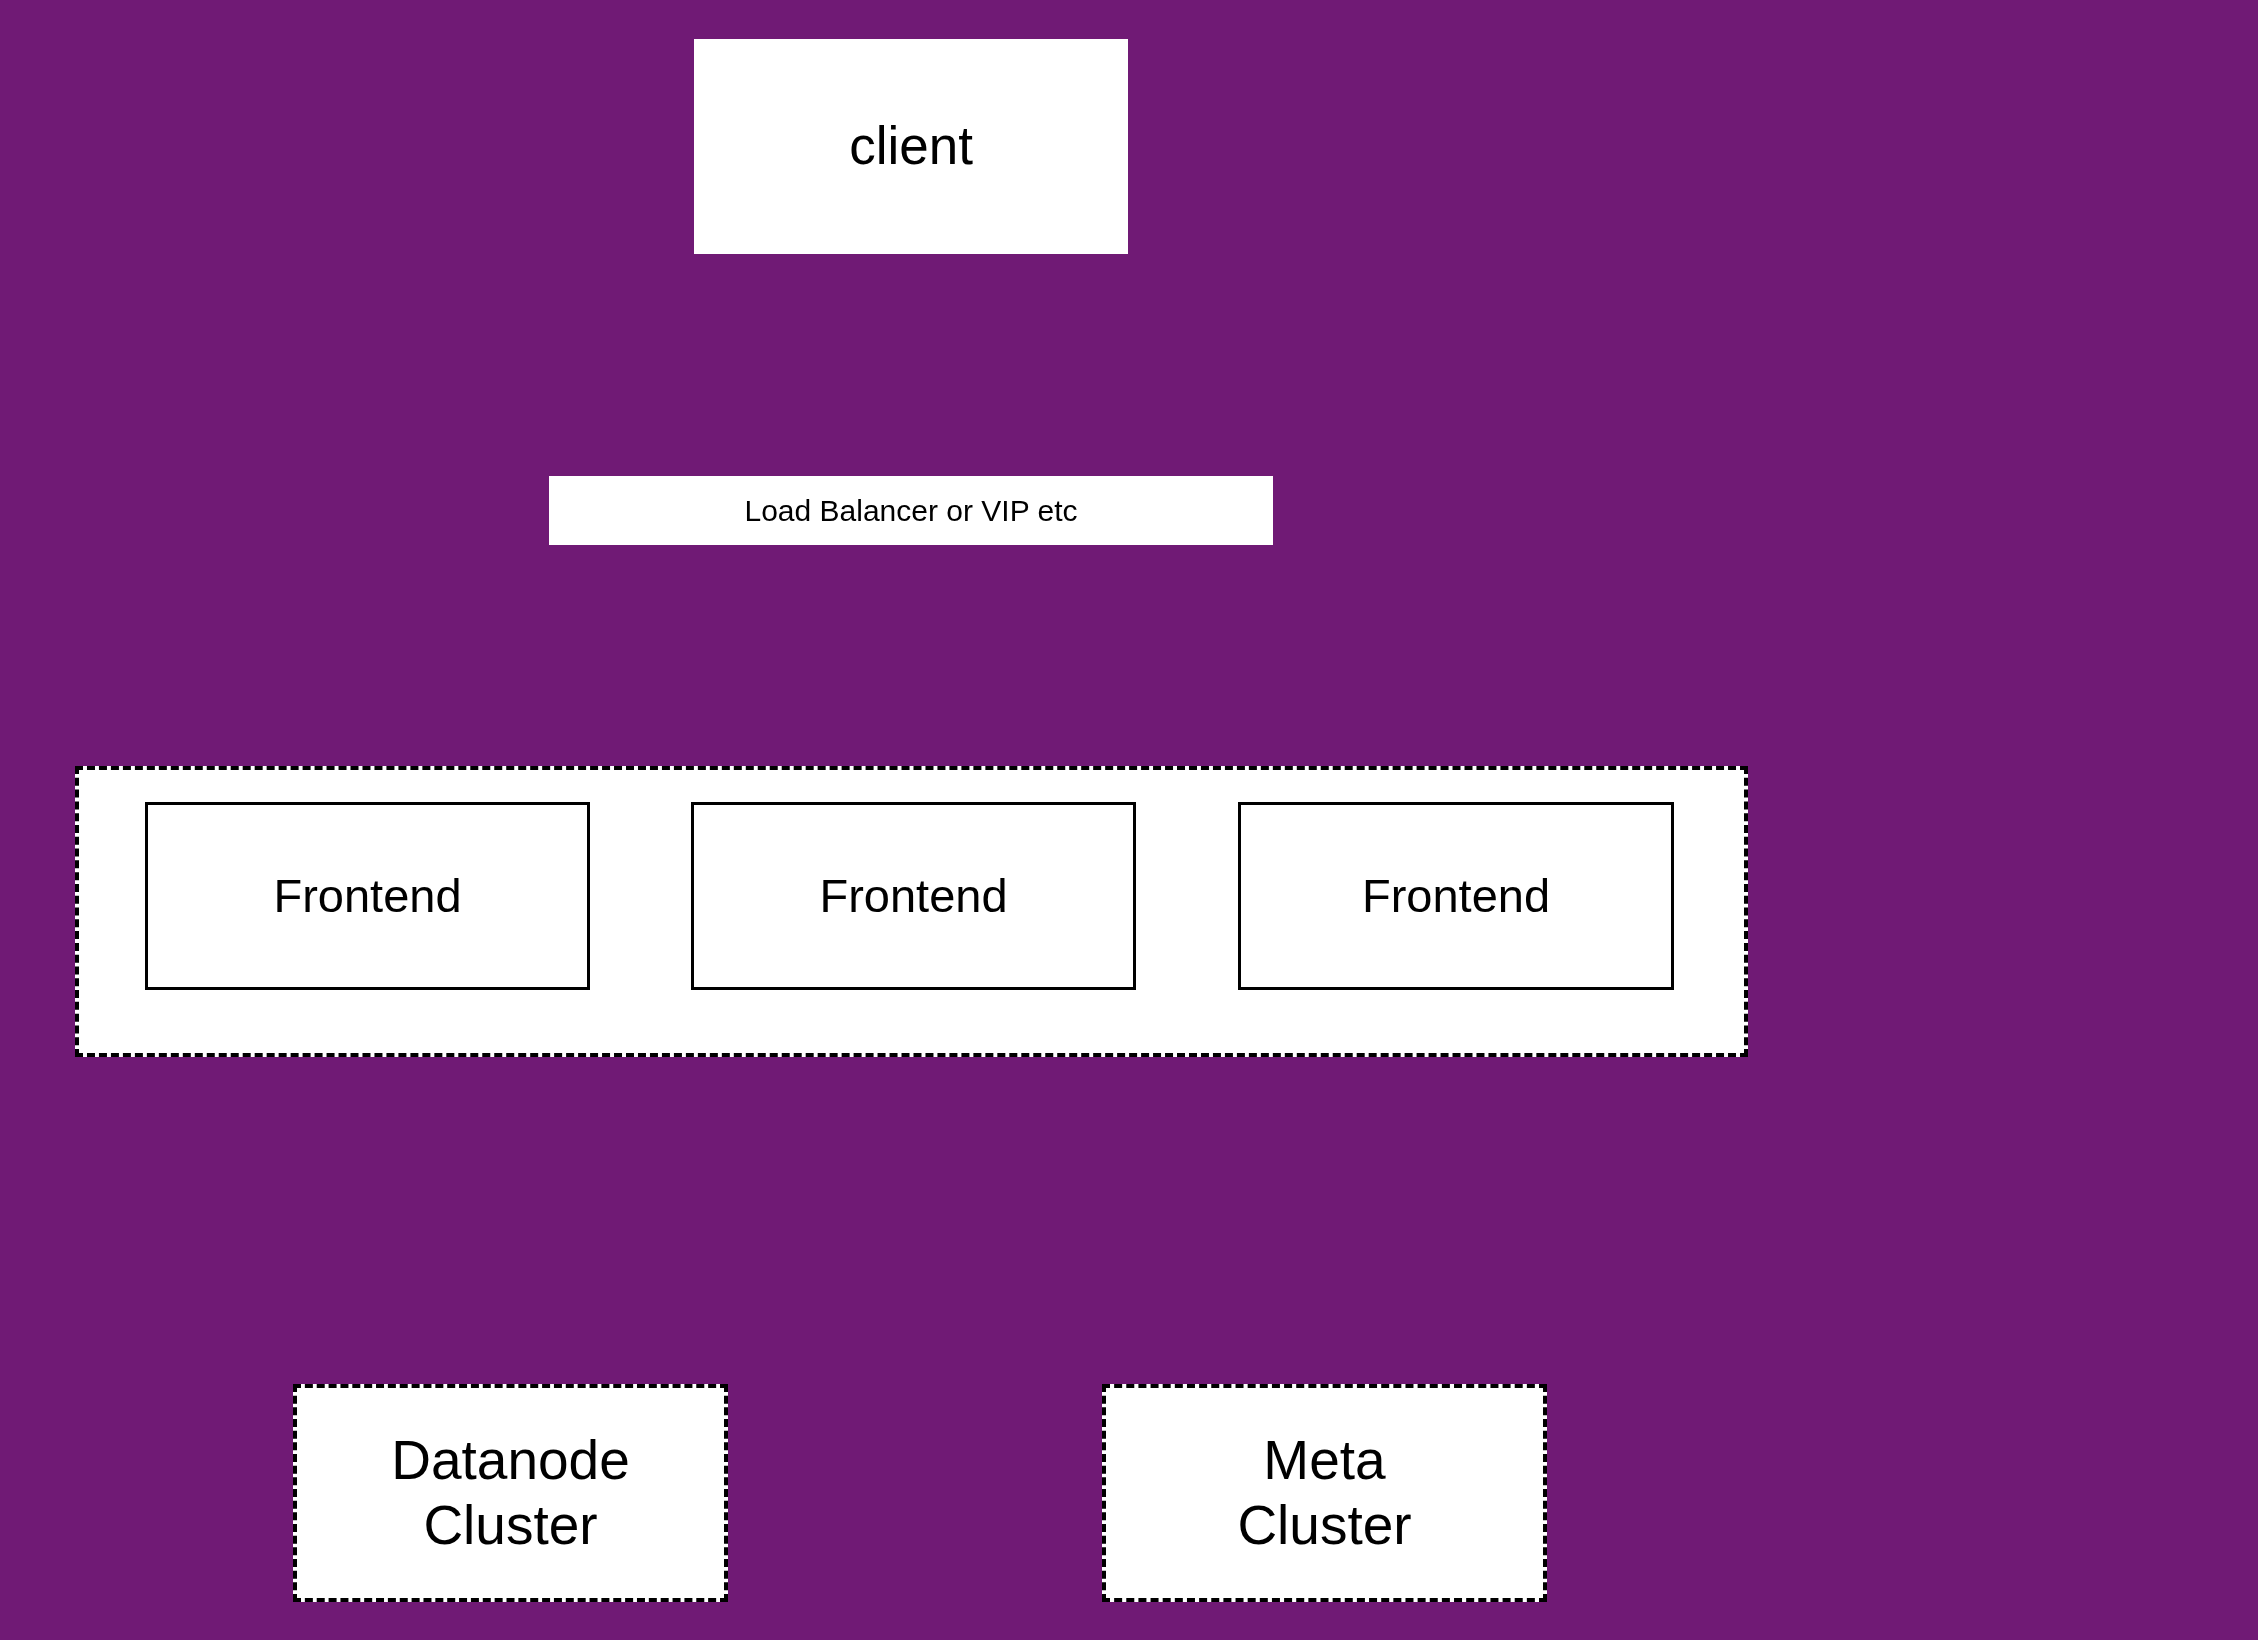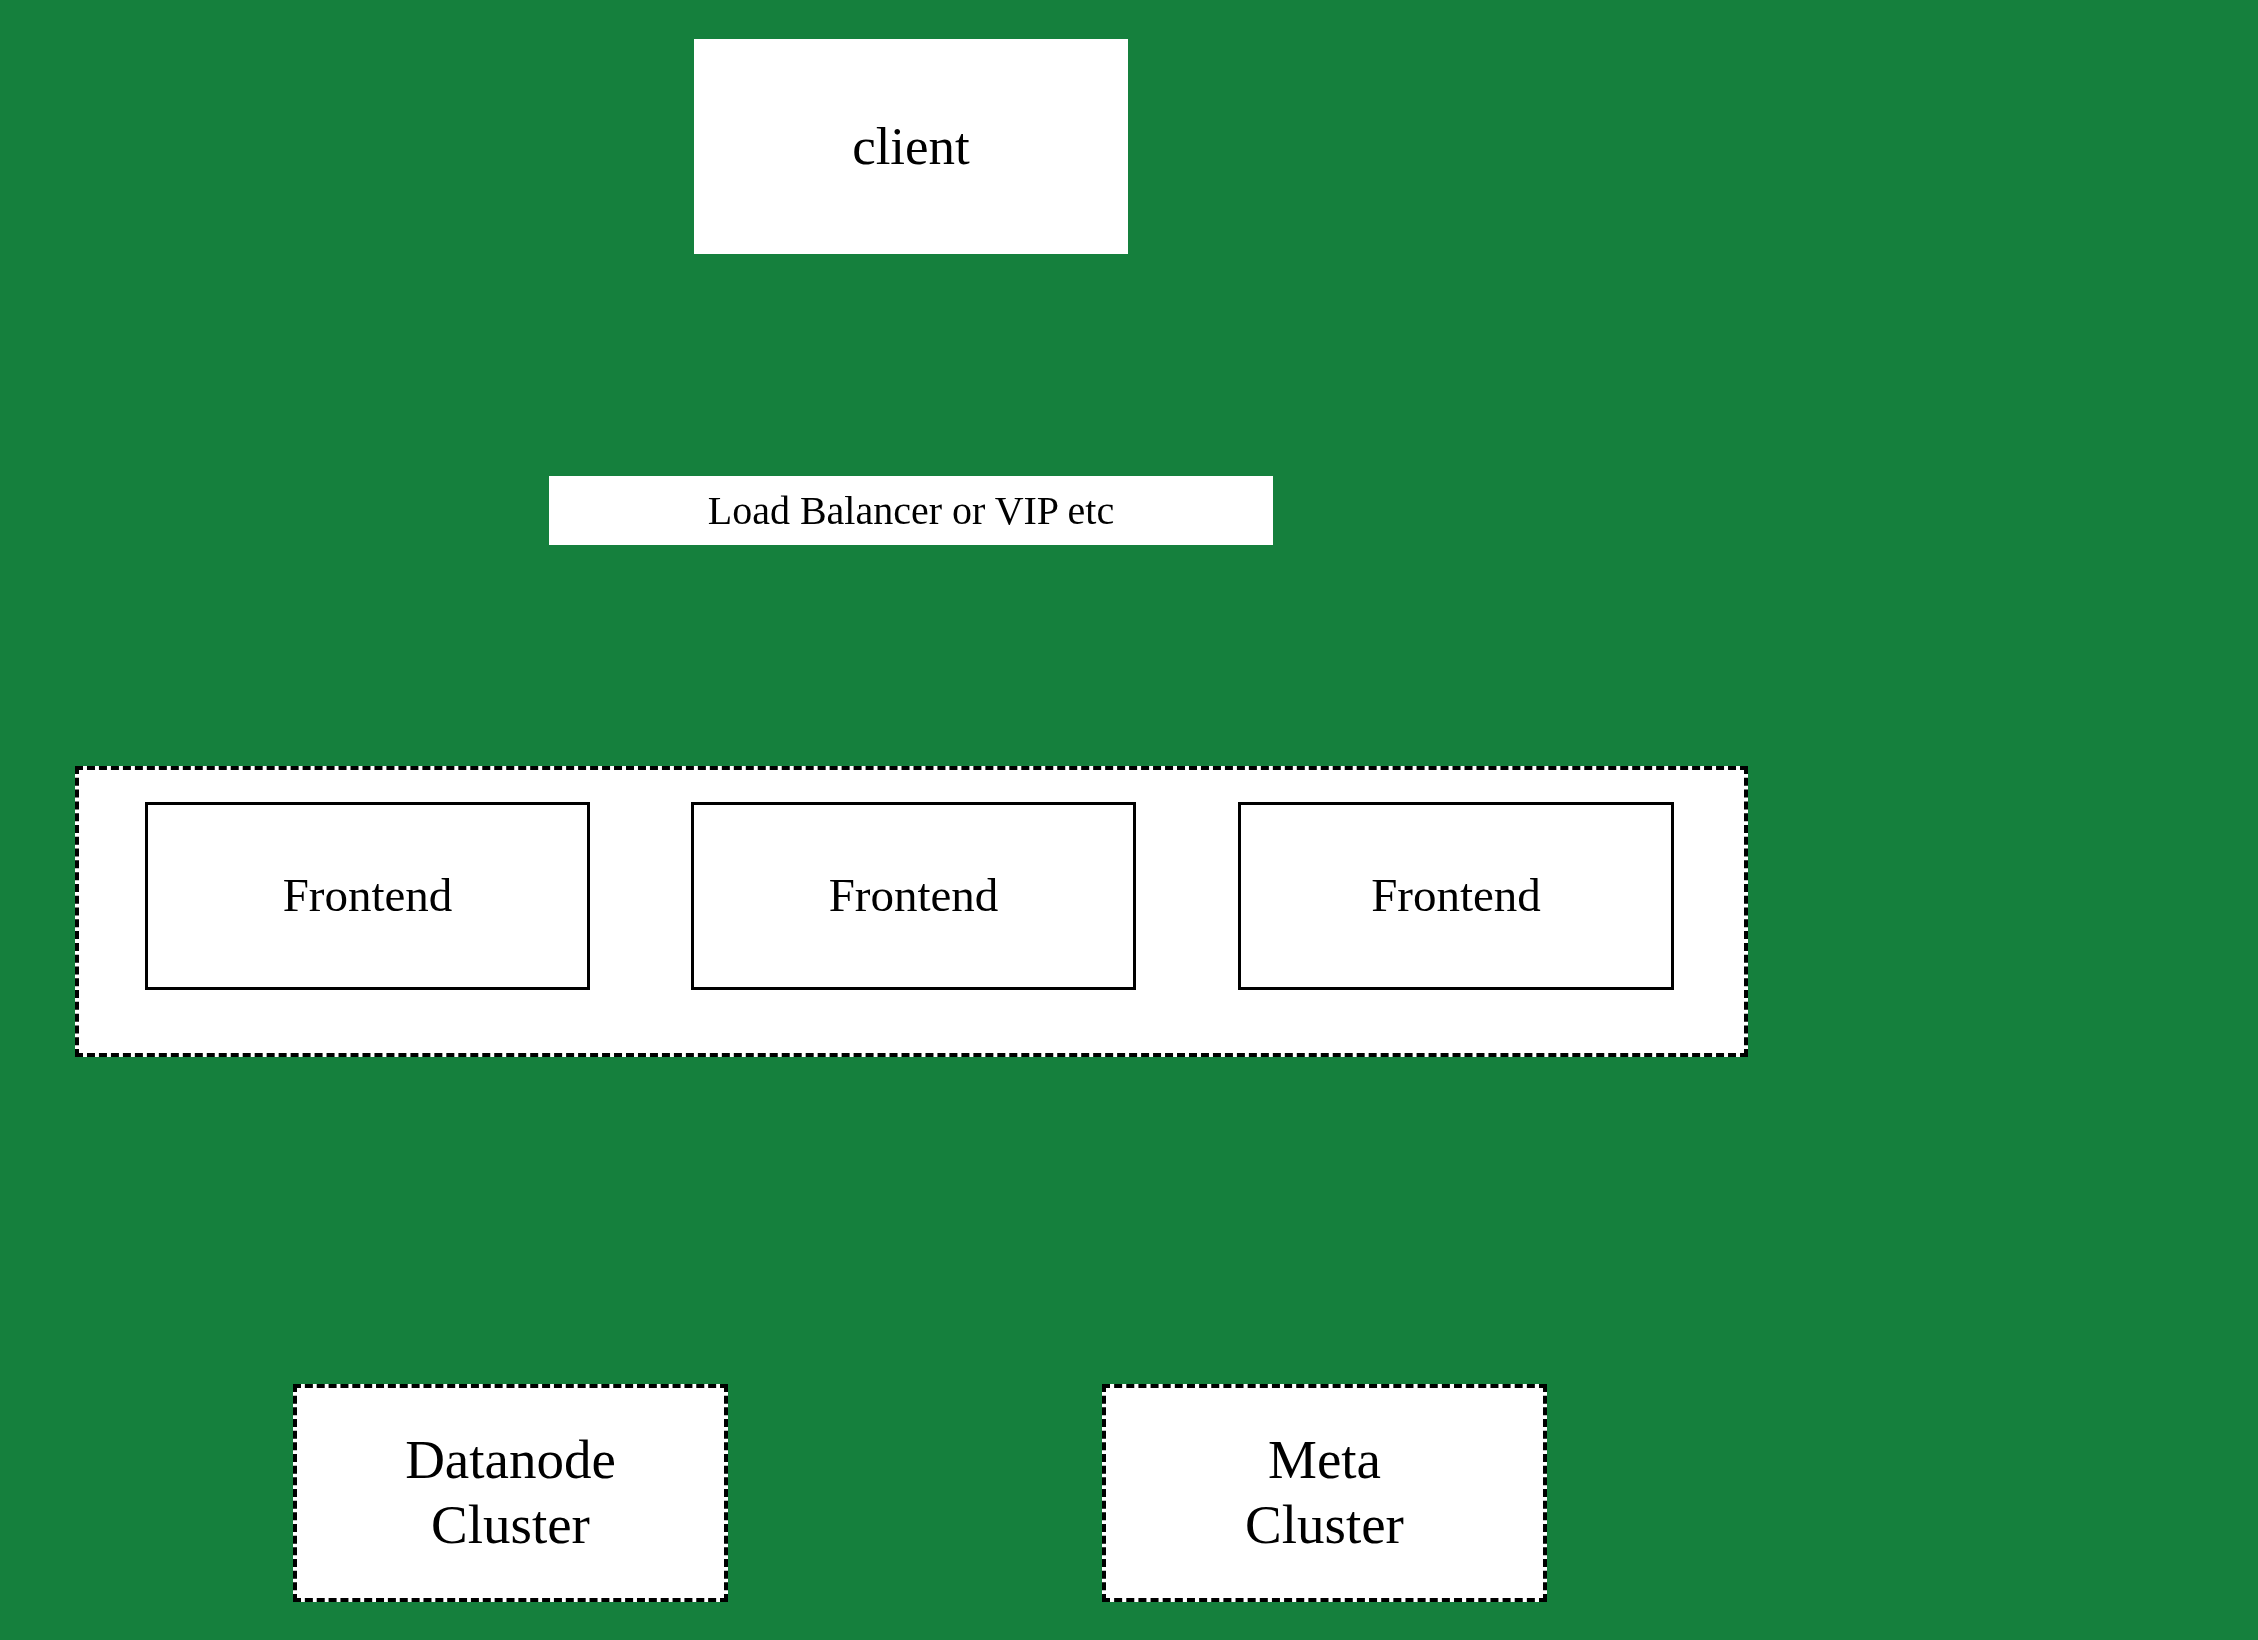--- a/index.html
+++ b/index.html
@@ -4,23 +4,23 @@
 <style>
   html, body {
     margin: 0;
     padding: 0;
     background: #000000;
   }
   #canvas {
     position: relative;
     width: 2258px;
     height: 1640px;
-    background: #15803d;
+    background: #701a75;
     overflow: hidden;
-    font-family: Liberation Serif, serif;
+    font-family: Liberation Sans, sans-serif;
   }
 
   .node {
     position: absolute;
     box-sizing: border-box;
     background: #ffffff;
     color: #000000;
     display: flex;
     align-items: center;
     justify-content: center;
@@ -47,21 +47,21 @@
 
   
   #client-node {
     left: 694px; top: 39px;
     width: 434px; height: 215px;
     font-size: 53px;
   }
   #load-balancer-node {
     left: 549px; top: 476px;
     width: 724px; height: 69px;
-    font-size: 40px;
+    font-size: 30px;
   }
 
   #frontend-group {
     left: 75px; top: 766px;
     width: 1673px; height: 291px;
   }
   .frontend-node {
     top: 802px;
     height: 188px;
     font-size: 47px;

